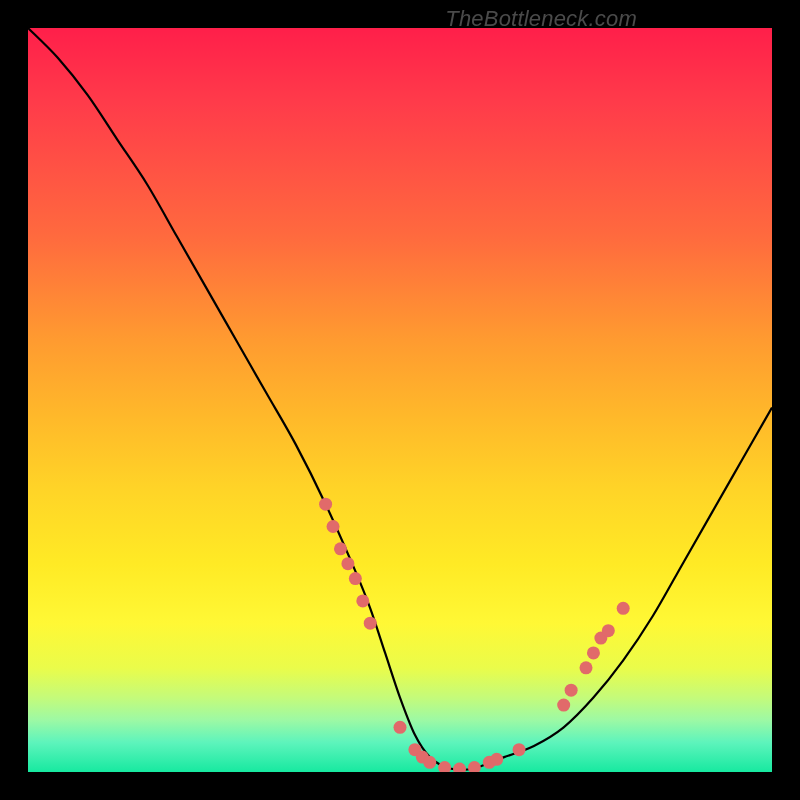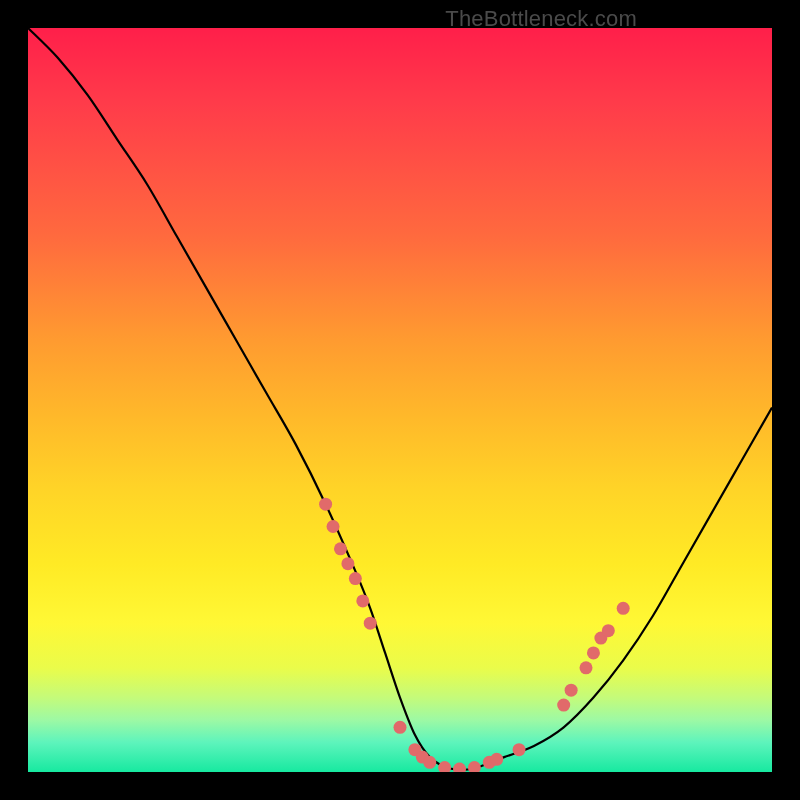--- a/index.html
+++ b/index.html
@@ -11,20 +11,21 @@
     overflow: hidden;
     font-family: Arial, Helvetica, sans-serif;
   }
   .frame {
     position: absolute;
     left: 0;
     top: 0;
     width: 651px;
     height: 800px;
     background: #000;
+    font-style: italic;
   }
   .plot {
     position: absolute;
     left: 28px;
     top: 28px;
     width: 744px;
     height: 744px;
     background: linear-gradient(to bottom,
       #ff1f4a 0%,
       #ff3b4a 10%,

